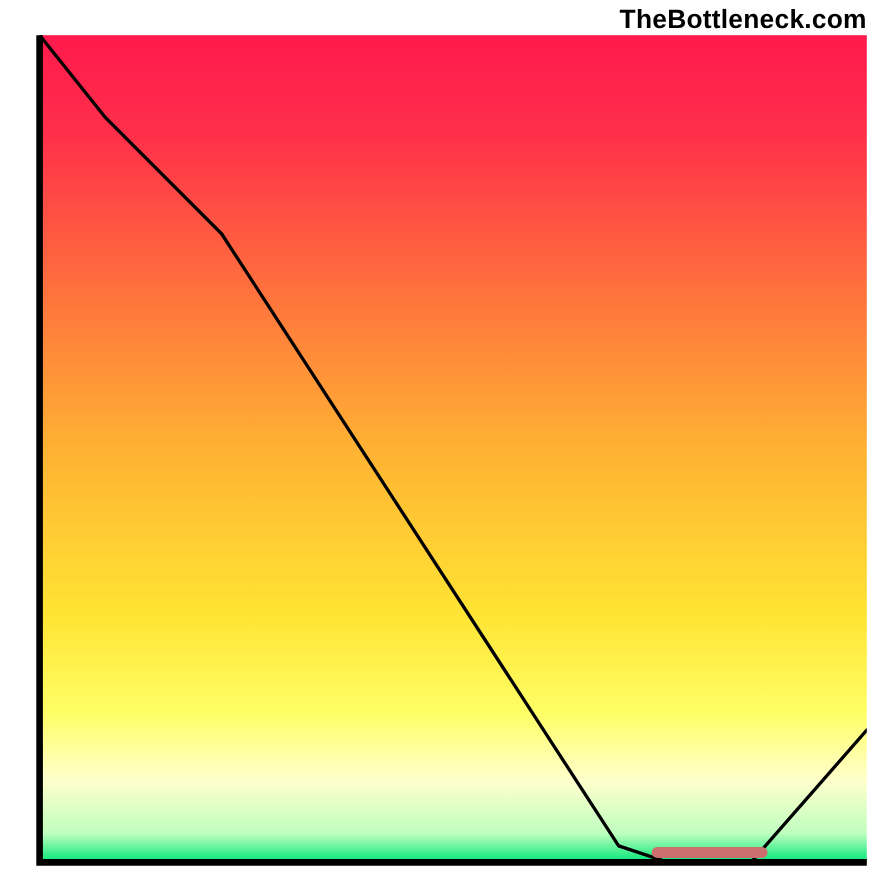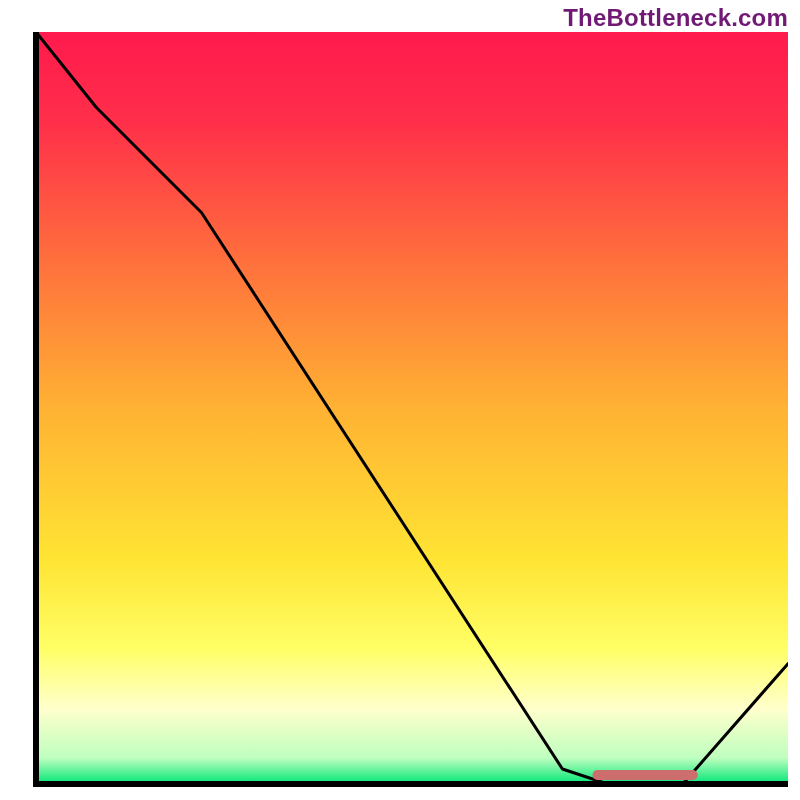--- a/index.html
+++ b/index.html
@@ -13,21 +13,21 @@
   }
   .frame {
     position: relative;
     width: 800px;
     height: 800px;
   }
   .watermark {
     position: absolute;
     top: 4px;
     right: 12px;
-    color: #701a75;
+    color: #000000;
     font-size: 24px;
     font-weight: 600;
     letter-spacing: 0.2px;
     z-index: 10;
   }
   svg.chart {
     position: absolute;
     top: 0;
     left: 0;
   }

